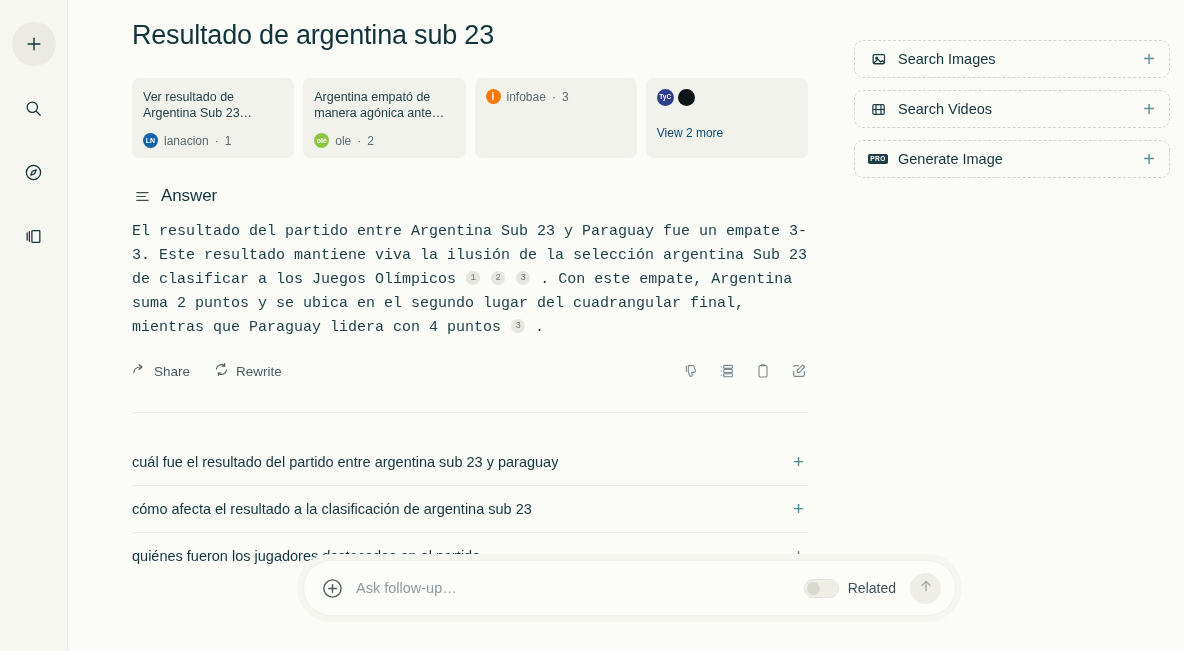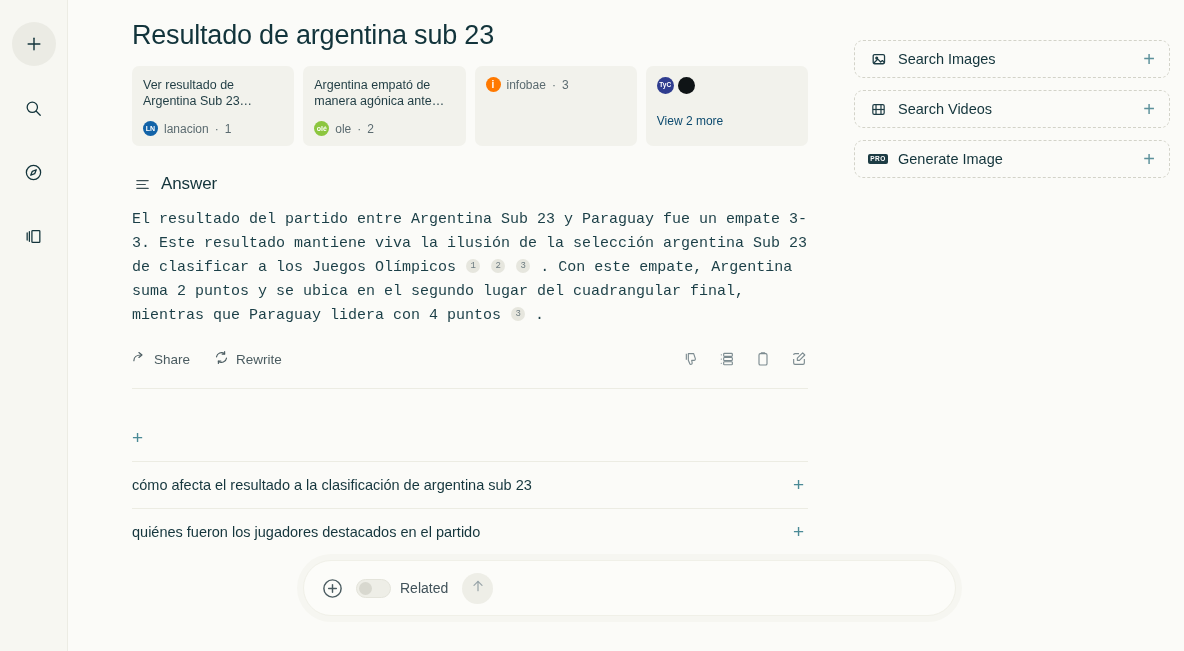--- a/index.html
+++ b/index.html
@@ -50,21 +50,21 @@
     padding: 18px 46px 0 64px;
     overflow: hidden;
   }
 
   #page-title {
     font-size: 27px;
     line-height: 34px;
     font-weight: 400;
     letter-spacing: -0.2px;
     color: #12343b;
-    margin-bottom: 14px;
+    margin-bottom: 26px;
   }
 
   .section-head {
     display: flex;
     align-items: center;
     gap: 9px;
     margin-bottom: 14px;
   }
   .section-head .sh-icon {
     width: 20px; height: 20px;
@@ -159,21 +159,21 @@
     line-height: 14px;
     vertical-align: 3px;
     margin: 0 1px;
     cursor: pointer;
   }
 
   #answer-actions {
     display: flex;
     align-items: flex-start;
     justify-content: space-between;
-    padding-bottom: 20px;
+    padding-bottom: 32px;
     border-bottom: 1px solid #ececE3;
   }
   .act-left { display: flex; align-items: center; gap: 24px; }
   .act-item {
     display: flex; align-items: center; gap: 7px;
     font-size: 13.5px;
     color: #4a5b60;
     cursor: pointer;
   }
   .act-right { display: flex; align-items: center; gap: 18px; }
@@ -482,20 +482,21 @@
           <path d="M20 12v6a2 2 0 0 1-2 2H6a2 2 0 0 1-2-2v-6"></path>
           <path d="M17.5 2.8l3.2 3.2-8 8H9.5v-3.2z"></path>
         </svg>
       </span>
     </div>
   </div>
 
   <div id="related-section">
 
     <div class="related-item">
+      <span class="rel-text">cuál fue el resultado del partido entre argentina sub 23 y paraguay</span>
       <span class="rel-plus">+</span>
     </div>
     <div class="related-item">
       <span class="rel-text">cómo afecta el resultado a la clasificación de argentina sub 23</span>
       <span class="rel-plus">+</span>
     </div>
     <div class="related-item">
       <span class="rel-text">quiénes fueron los jugadores destacados en el partido</span>
       <span class="rel-plus">+</span>
     </div>
@@ -539,20 +540,21 @@
 
 <div id="followup-wrap">
   <div id="followup-bar">
     <span id="fu-plus">
       <svg width="23" height="23" viewBox="0 0 24 24" fill="none" stroke="currentColor" stroke-width="1.5" stroke-linecap="round">
         <circle cx="12" cy="12" r="9"></circle>
         <line x1="12" y1="8" x2="12" y2="16"></line>
           <line x1="8" y1="12" x2="16" y2="12"></line>
       </svg>
     </span>
+    <input id="fu-input" type="text" placeholder="Ask follow-up…" style="">
     <div id="copilot-group">
       <span id="copilot-toggle"></span>
       <span id="copilot-label">Related</span>
     </div>
     <span id="fu-submit">
       <span>
         <svg width="16" height="16" viewBox="0 0 24 24" fill="none" stroke="currentColor" stroke-width="1.9" stroke-linecap="round" stroke-linejoin="round">
           <line x1="12" y1="19" x2="12" y2="5"></line>
             <polyline points="6,11 12,5 18,11"></polyline>
         </svg>

